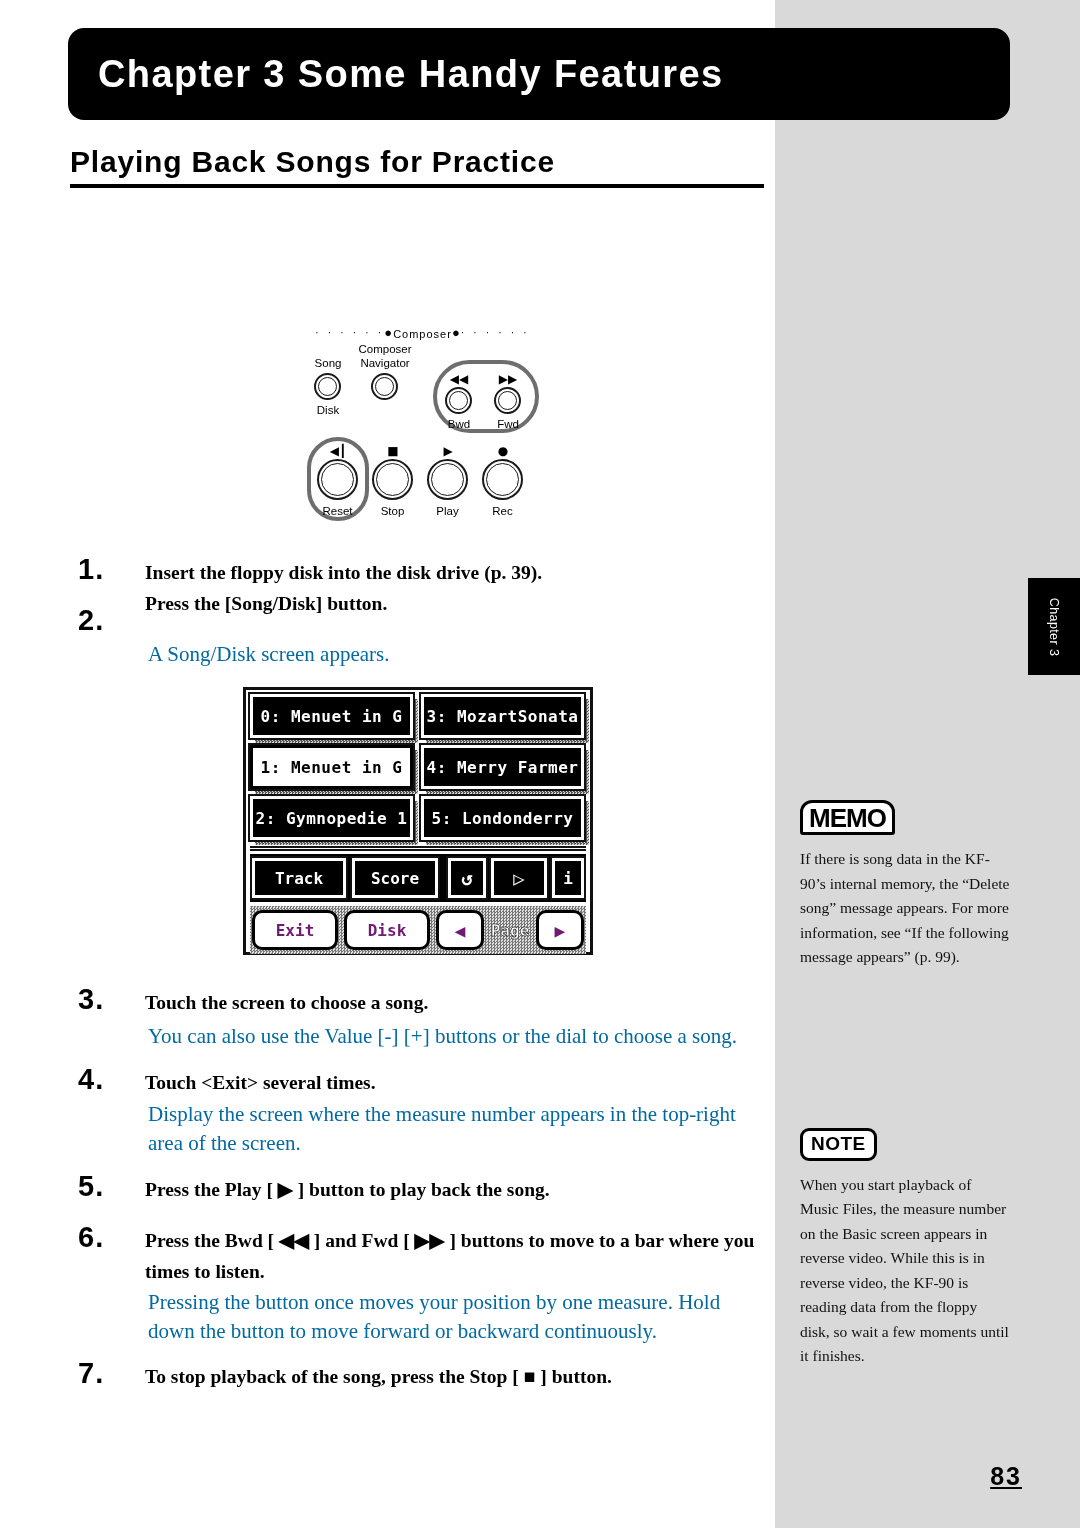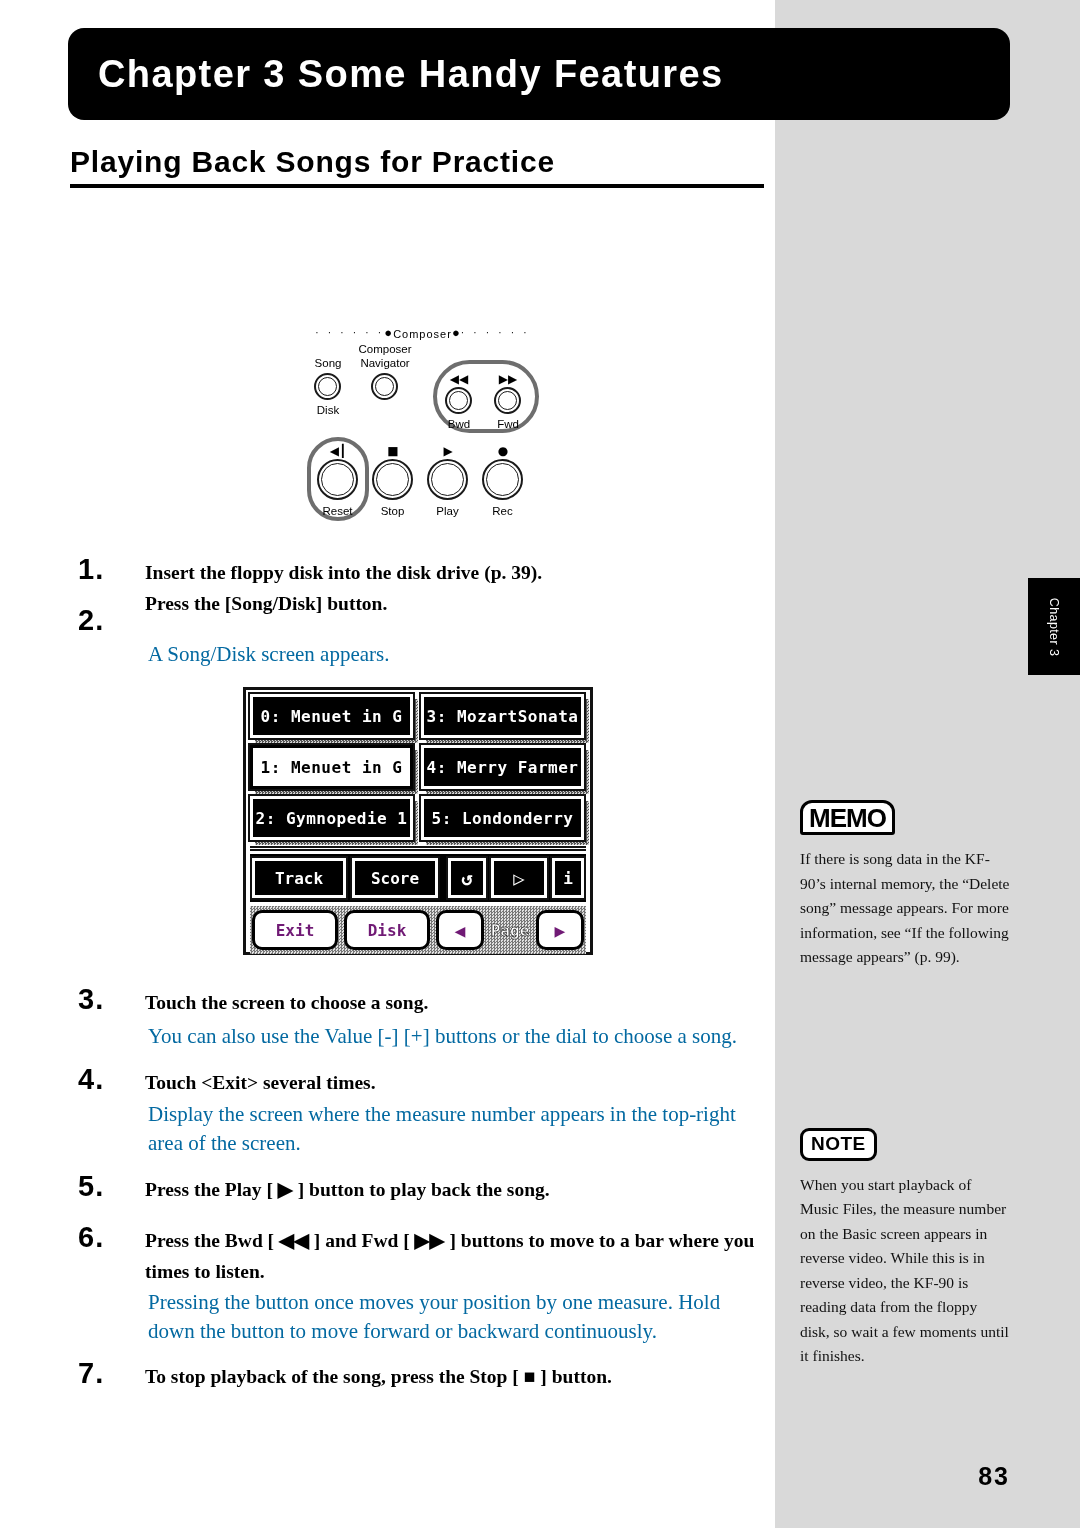--- a/index.html
+++ b/index.html
@@ -317,28 +317,29 @@
     color: #fff;
     font-family: "Liberation Sans", sans-serif;
     font-size: 12.5px;
     white-space: nowrap;
     letter-spacing: 0.4px;
   }
 
   
   .folio {
     position: absolute;
-    left: 0; top: 1462px;
+    left: 12px; top: 1462px;
     width: 1010px;
     text-align: right;
     font-family: "Liberation Sans", sans-serif;
     font-weight: bold;
     font-size: 25px;
     letter-spacing: 2px;
     color: #000;
+    text-decoration: underline;
   }
 </style>
 </head>
 <body>
 
 <div class="page-white"></div>
 
 <div class="chapter-banner">
   <div class="chapter-banner-title">Chapter 3 Some Handy Features</div>
 </div>

